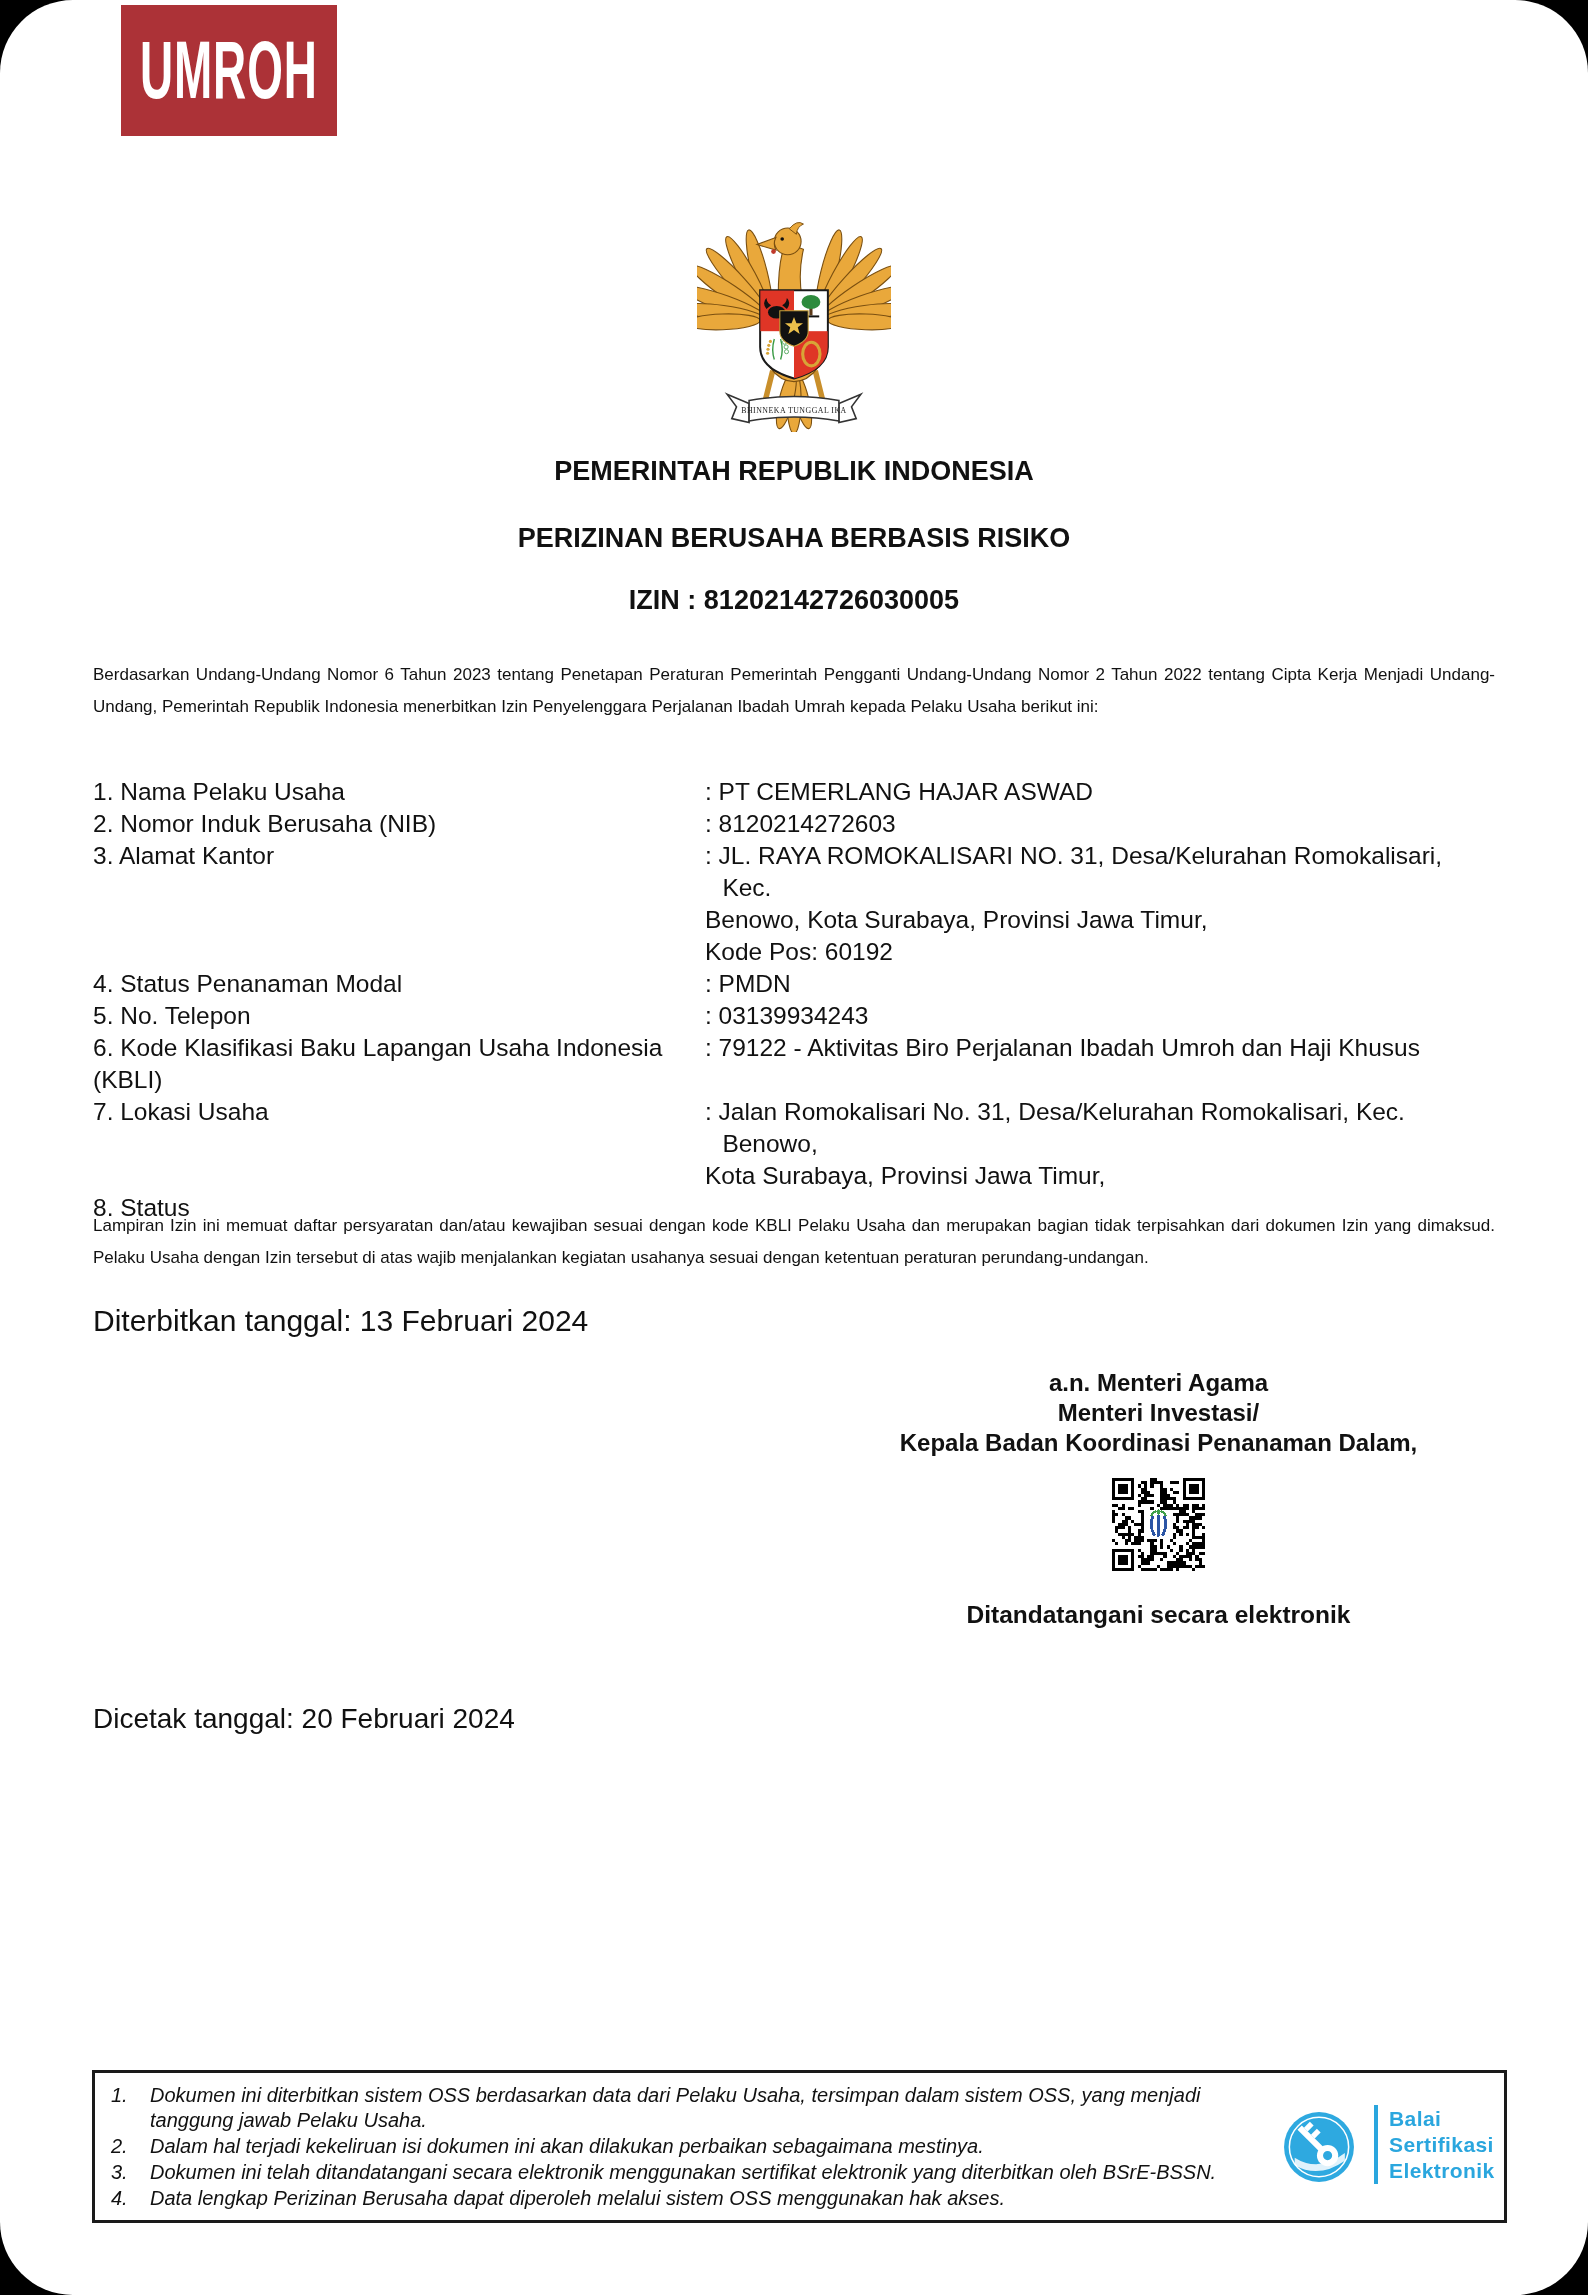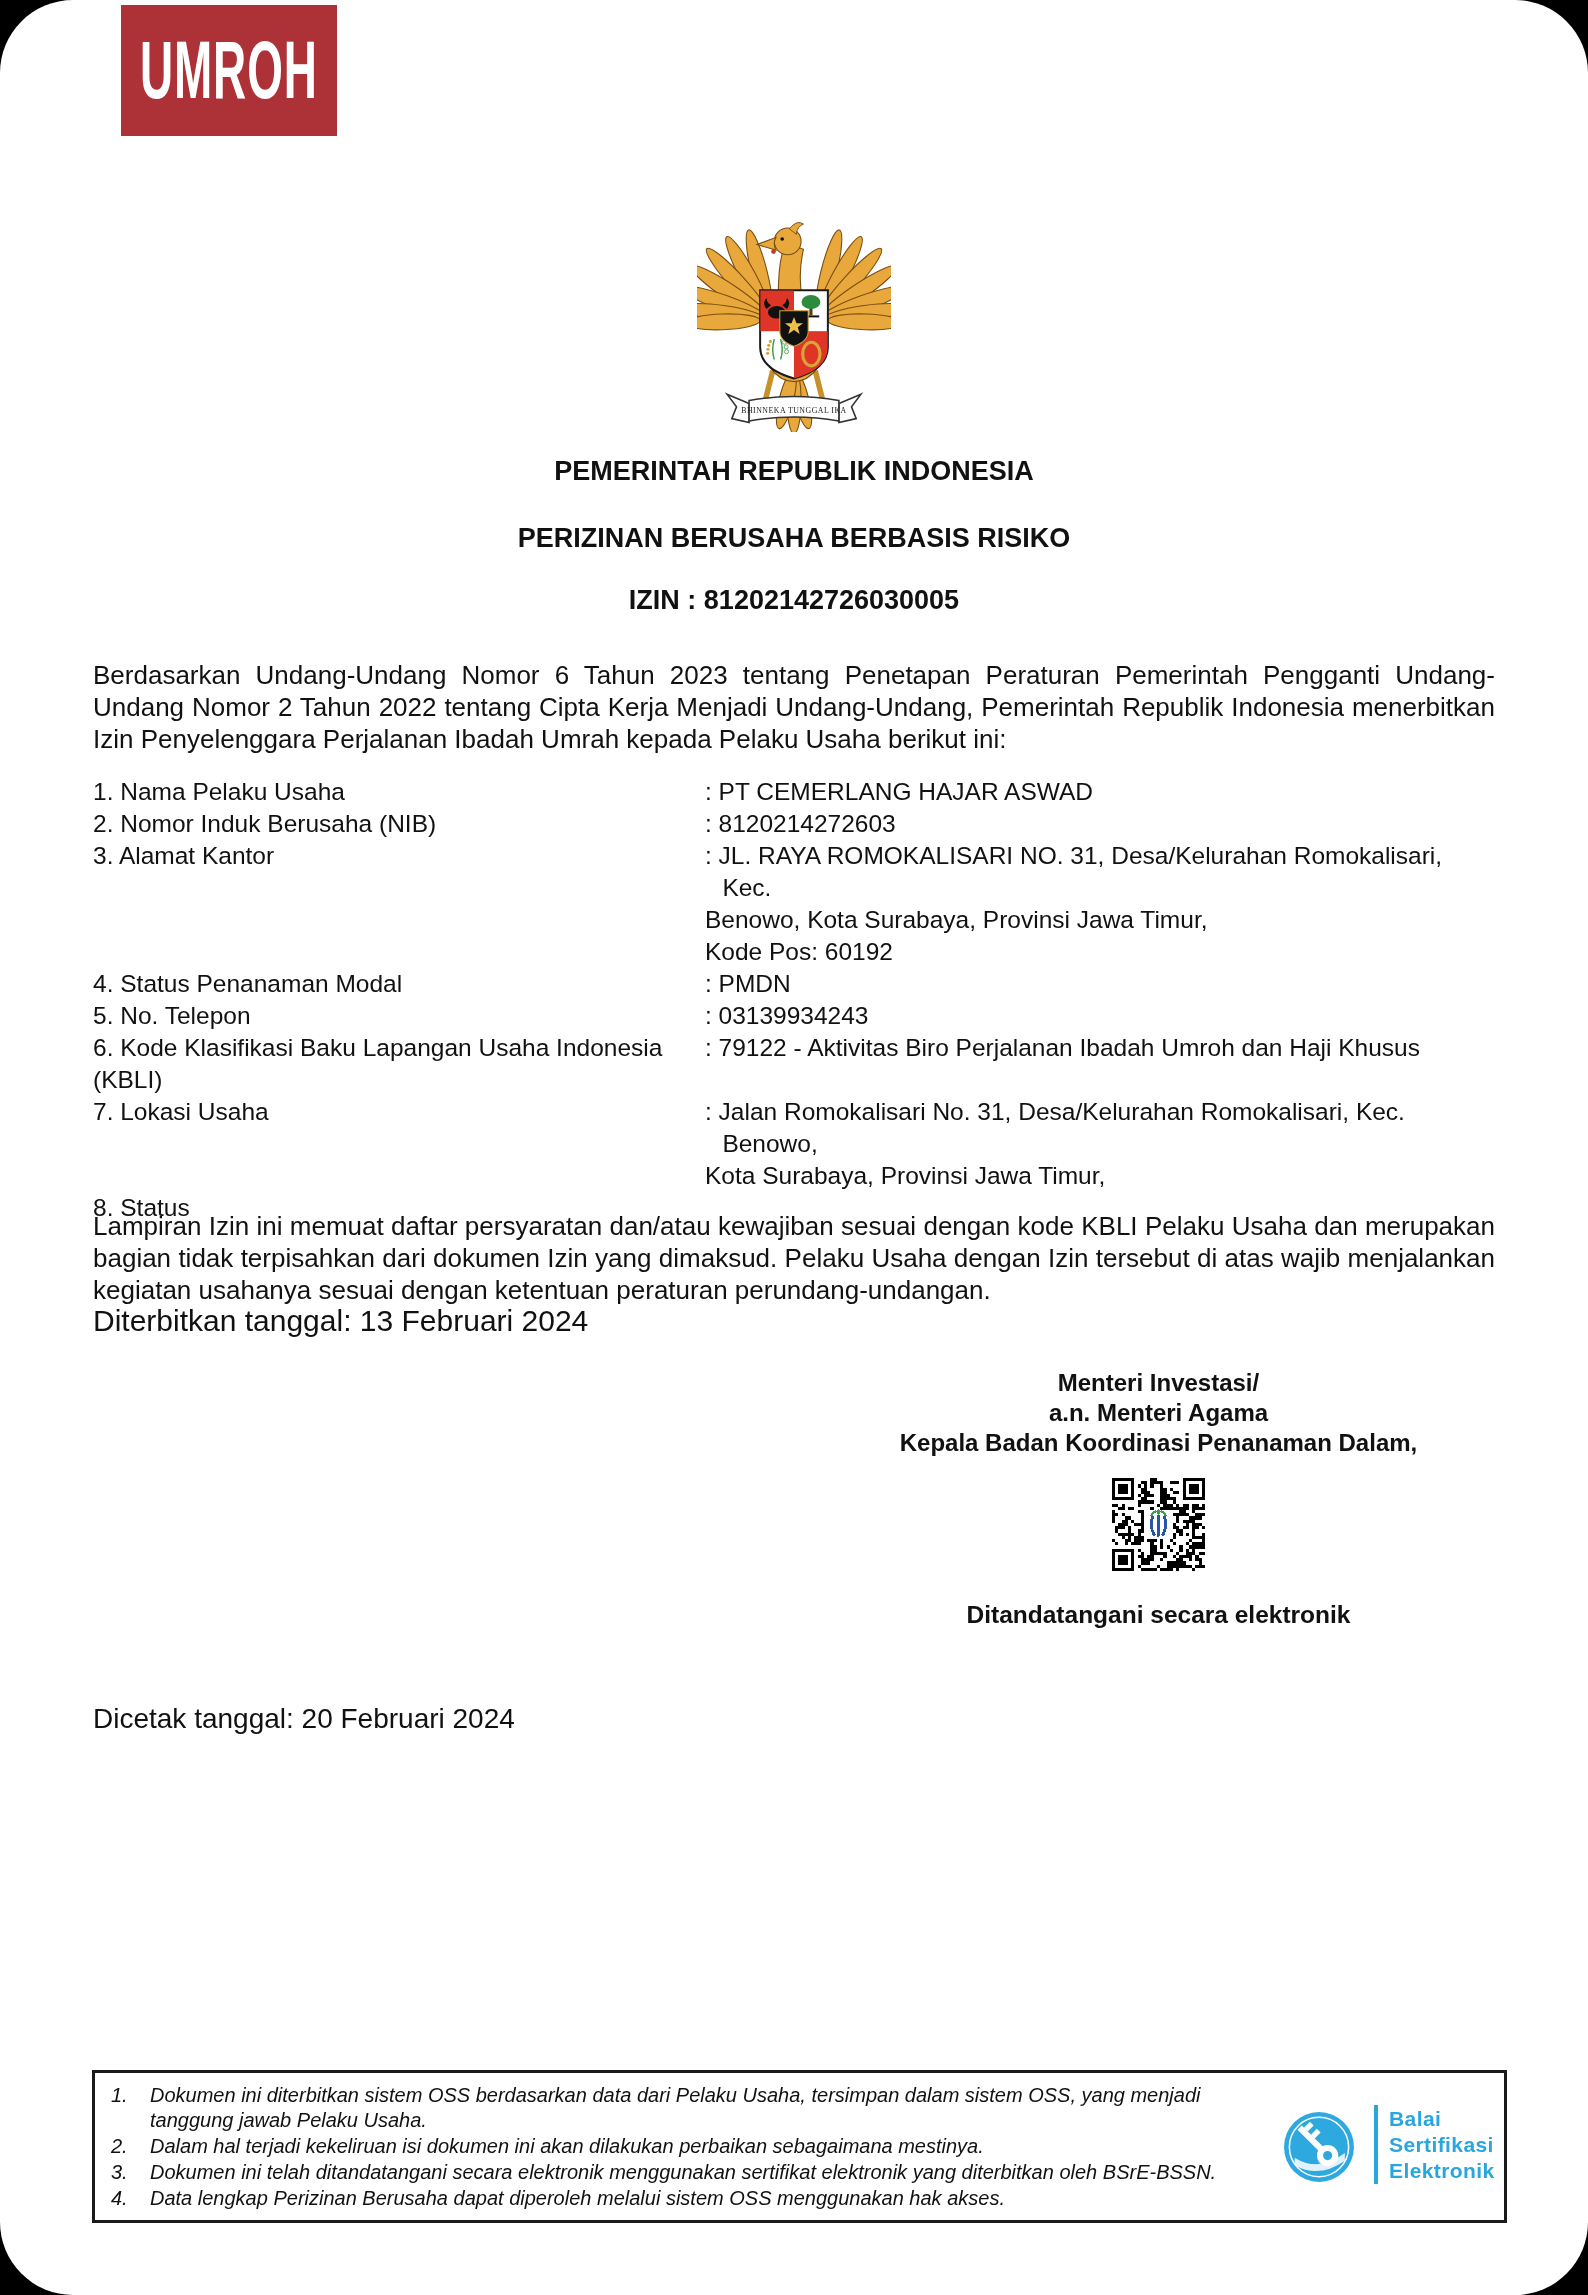--- a/index.html
+++ b/index.html
@@ -15,21 +15,21 @@
 
   
   #garuda{position:absolute;left:697px;top:202px;width:194px;height:230px;}
 
   
   .title{position:absolute;left:0;width:100%;text-align:center;font-weight:bold;font-size:27px;line-height:33px;}
   .t1{top:455px;}
   .t2{top:522px;}
   .t3{top:584px;}
 
-  .para{position:absolute;left:93px;width:1402px;font-size:26px;line-height:32px;
+  .para{position:absolute;left:93px;width:1402px;font-size:17px;line-height:32px;
         text-align:justify;}
   .para1{top:659px;}
   .para2{top:1186px;margin-top:24px;}
 
   
   #fields{position:absolute;left:93px;top:776px;width:1402px;font-size:24.5px;line-height:32px;}
   .frow{display:grid;grid-template-columns:612px 1fr;align-items:start;}
   .flabel div{padding-left:32px;text-indent:-32px;}
   .fvalue div{padding-left:17.4px;text-indent:-17.4px;}
 
@@ -248,22 +248,22 @@
           </div>
         </div>
       </div>
 
     <div class="para para2">Lampiran Izin ini memuat daftar persyaratan dan/atau kewajiban sesuai dengan kode KBLI Pelaku Usaha dan merupakan bagian tidak terpisahkan dari dokumen Izin yang dimaksud. Pelaku Usaha dengan Izin tersebut di atas wajib menjalankan kegiatan usahanya sesuai dengan ketentuan peraturan perundang-undangan.</div>
 
     <div class="issued">Diterbitkan tanggal: 13 Februari 2024</div>
 
     <div class="sig">
       <div id="sigLines">
+          <div class="sig-line">a.n. Menteri Agama</div>
           <div class="sig-line">Menteri Investasi/</div>
-          <div class="sig-line">a.n. Menteri Agama</div>
           <div class="sig-line">Kepala Badan Koordinasi Penanaman Dalam,</div>
         </div>
       <svg id="qr" viewBox="0 0 29 29" shape-rendering="crispEdges">
           <rect x="0" y="0" width="29" height="29" fill="#fff"></rect>
           <rect x="12" y="0" width="1" height="1" fill="#000"></rect>
           <rect x="13" y="0" width="1" height="1" fill="#000"></rect>
           <rect x="9" y="1" width="1" height="1" fill="#000"></rect>
           <rect x="10" y="1" width="1" height="1" fill="#000"></rect>
           <rect x="12" y="1" width="1" height="1" fill="#000"></rect>
           <rect x="13" y="1" width="1" height="1" fill="#000"></rect>

